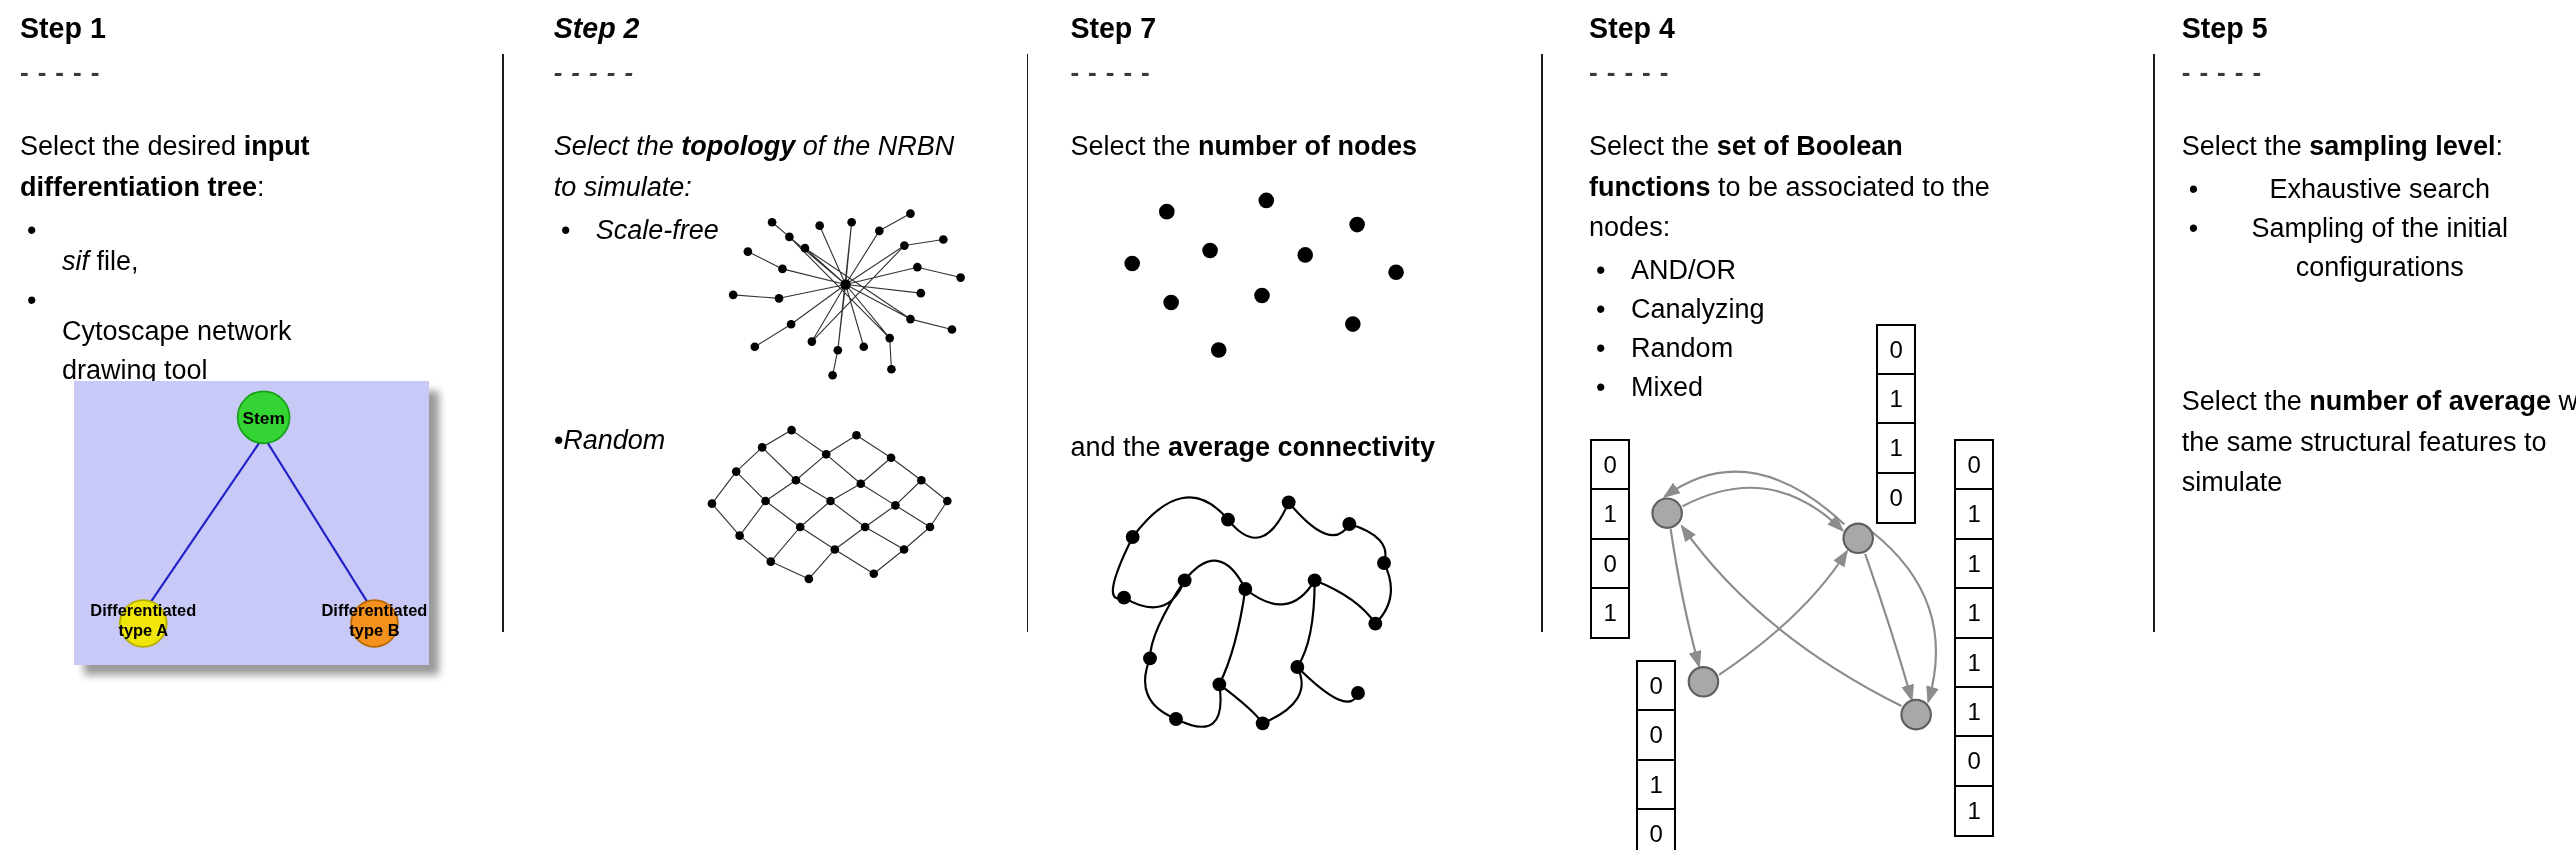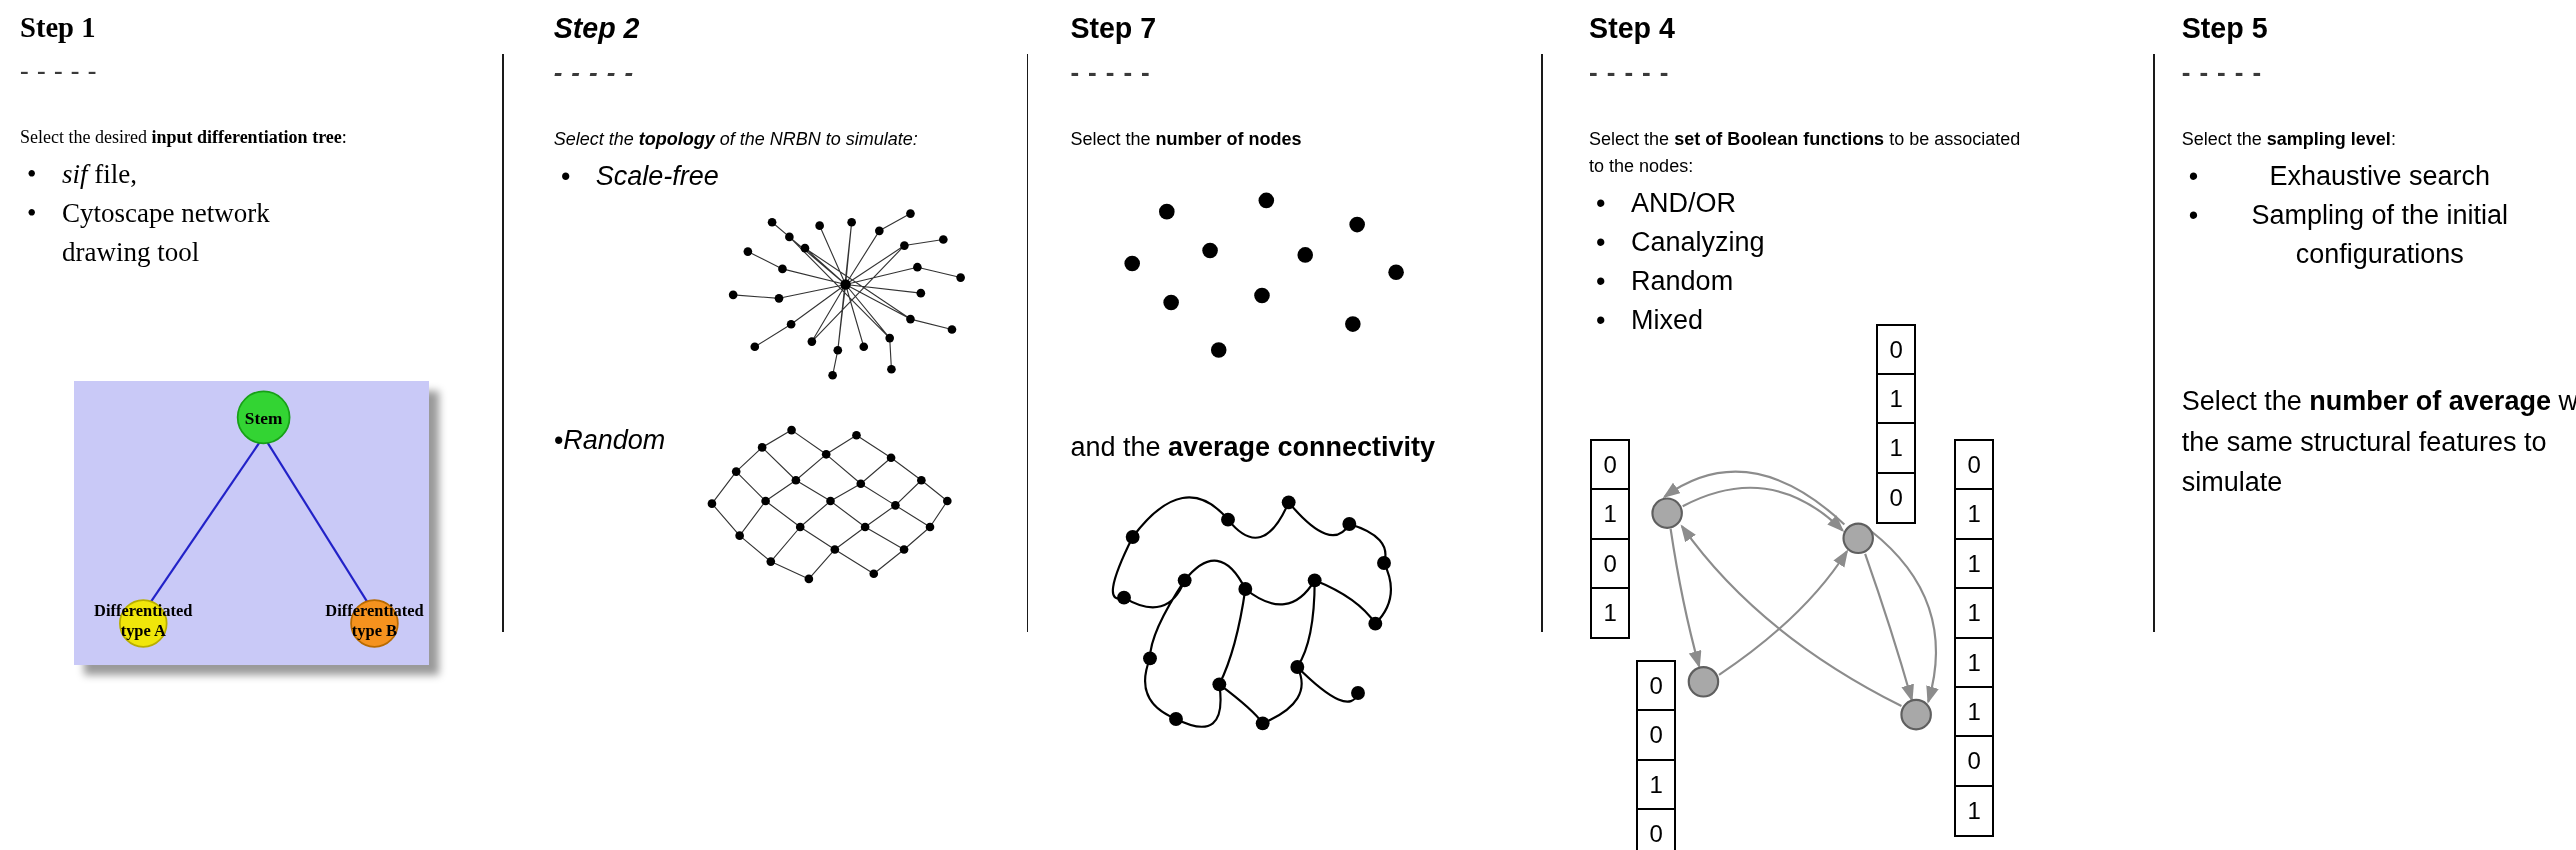--- a/index.html
+++ b/index.html
@@ -1,36 +1,36 @@
 <!DOCTYPE html>
 <html style="font-size:14px"><head>
 <meta charset="utf-8">
 <style>
   * { margin:0; padding:0; box-sizing:border-box; }
   html,body { width:2576px; height:851px; background:#ffffff; overflow:hidden;
               font-family:"Liberation Sans", sans-serif; color:#000; }
   .row { display:flex; width:2576px; height:851px; }
   .col { position:relative; flex:none; padding-top:12px; }
-  .col1 { width:502px; padding-left:20px;font-family:Liberation Serif, serif; }
+  .col1 { width:502px; padding-left:20px; }
   .col2 { width:523px; padding-left:50px;font-style:italic; }
   .col3 { width:513px; padding-left:42px; }
   .col4 { width:610px; padding-left:46px; }
   .col5 { width:495px; padding-left:27px; }
   .divider { flex:none; width:1.7px; height:578px; margin-top:54px; background:#1a1a1a; }
   .title { font-size:28.6px; font-weight:bold; }
   .dashes { font-size:26px; font-weight:bold; color:#3a3a3a; letter-spacing:0.9px; margin-top:12px; }
-  .para { font-size:18px; line-height:1.5; margin-top:38px; }
+  .para { font-size:27px; line-height:1.5; margin-top:38px; }
   .b { font-weight:bold; }
   .i { font-style:italic; }
   .bullets { margin-top:3.5px; }
   .bullet { display:flex; font-size:27px; line-height:1.45; }
   .bullet .dot { flex:none; width:42px; padding-left:7px; }
   .w470 { width:407px; } .w480 { width:415px; } .w500 { width:433px; }
   .w520 { width:450px; } .w560 { width:485px; }
-  .btext300 { width:268px; } .btext360 { width:312px;text-align:center; }
+  .btext300 { width:268px;margin-top:31px; } .btext360 { width:312px;text-align:center; }
   .graphic { position:absolute; }
   .abs-para { position:absolute; font-size:27px; line-height:1.5; }
   .abs-bullet { position:absolute; display:flex; font-size:27px; line-height:1.45; }
   
   .treebox { position:absolute; left:74px; top:381px; width:355px; height:284px;
              background:#c9c9f7; box-shadow:9.5px 9.5px 7.8px #9a9a9a; }
   
   .net4 { position:absolute; left:42px; top:314px; width:415px; height:554px; }
   .ttable { position:absolute; display:flex; flex-direction:column; }
   .cell { width:40px; height:52px; margin-top:-2.6px; border:2.6px solid #000; background:#fff;

